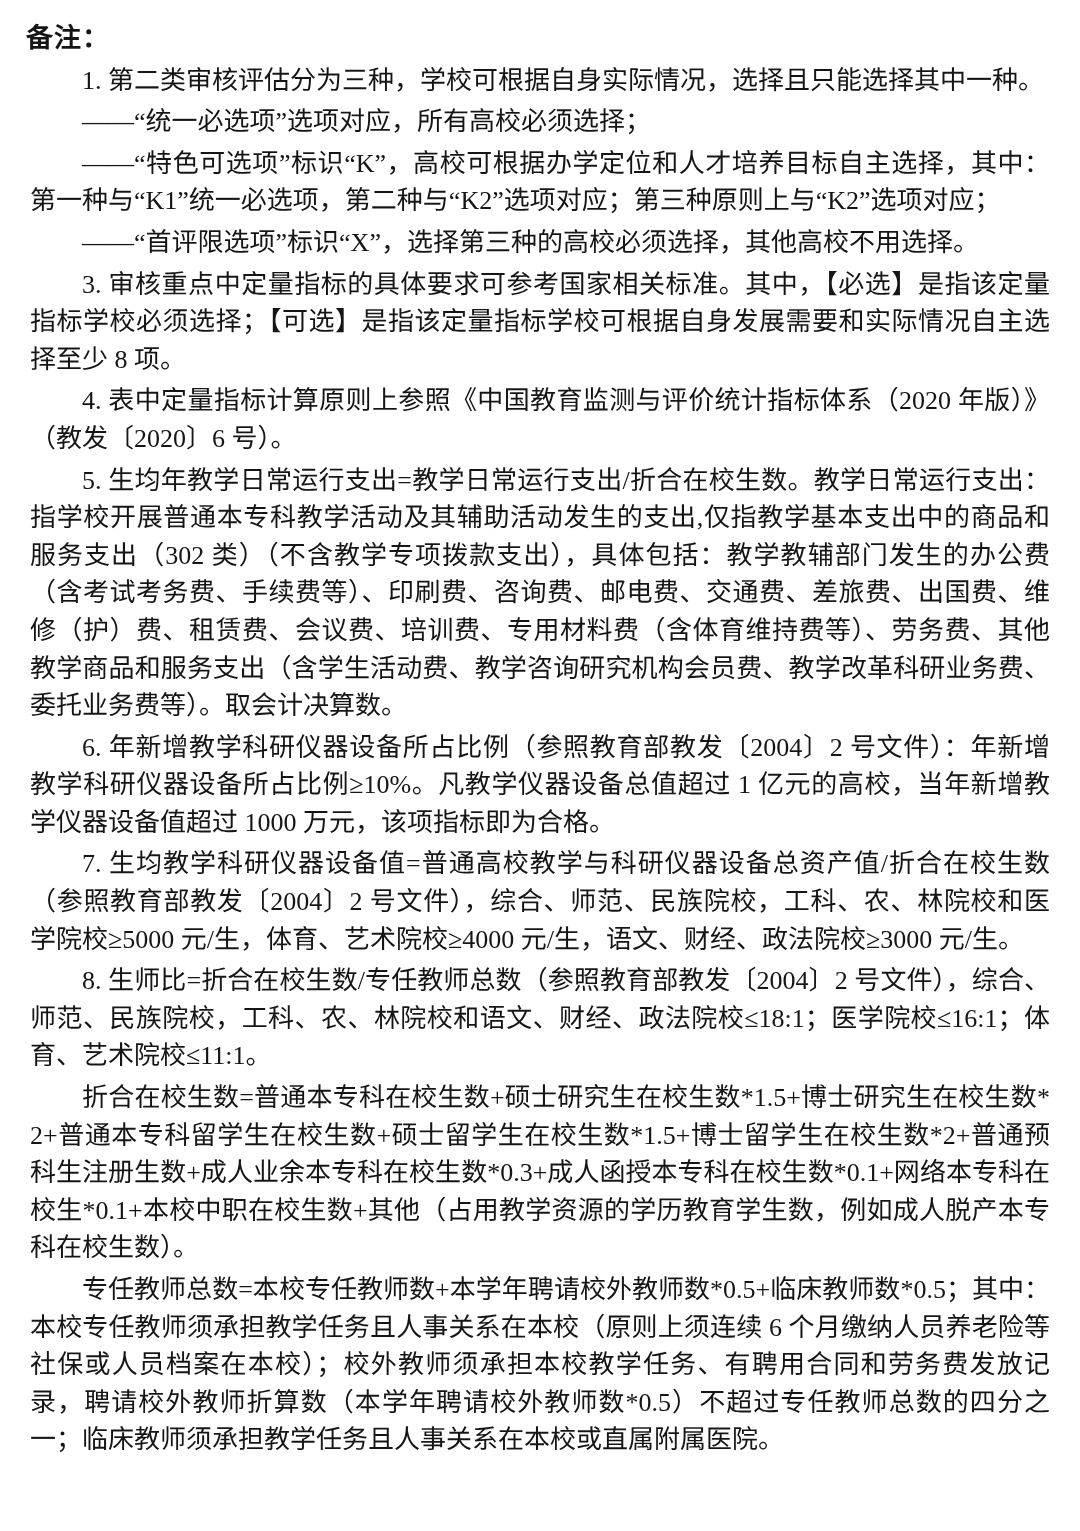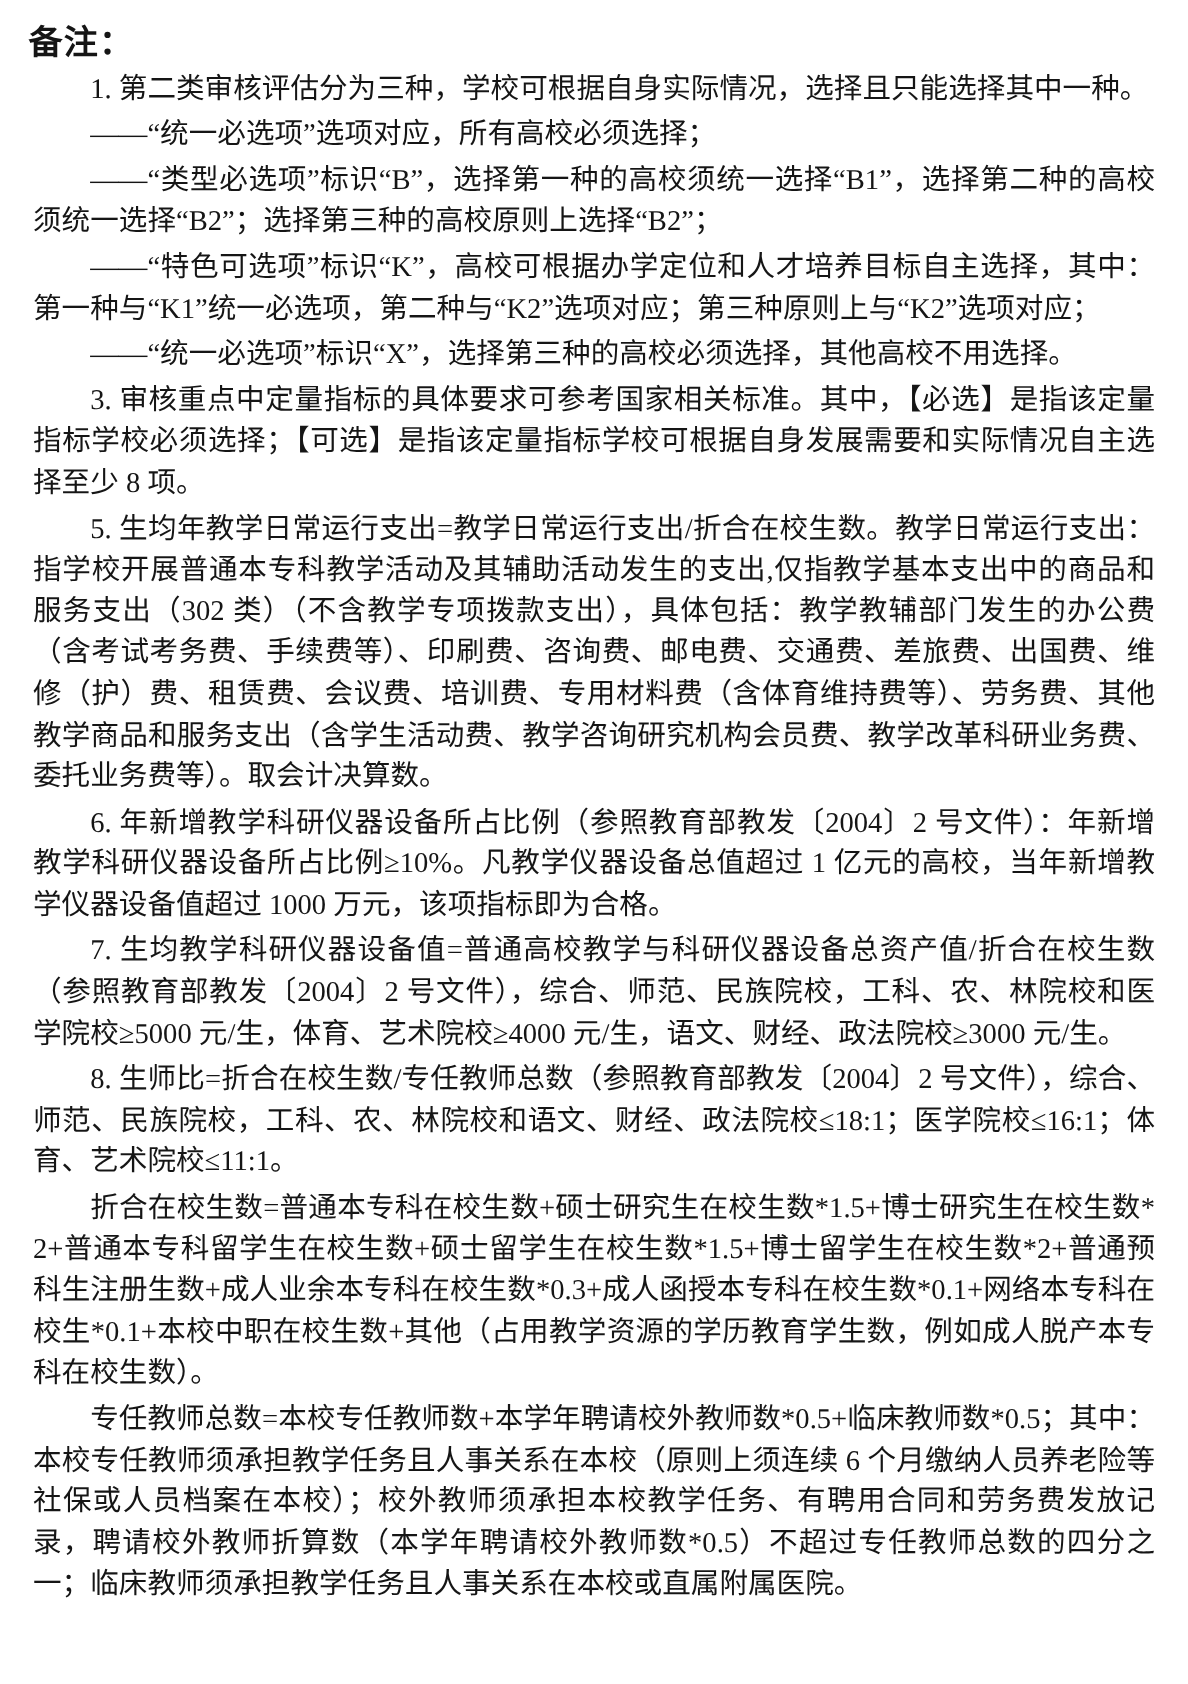--- a/index.html
+++ b/index.html
@@ -14,42 +14,42 @@
     background: #ffffff;
     color: #151515;
     padding: 20px 26px 30px 26px;
     font-family: "Liberation Serif", "DejaVu Serif", serif;
     font-size: 26px;
     line-height: 37.6px;
     text-align: justify;
   }
   .notes-heading {
     font-weight: 700;
-    font-size: 31px;
+    font-size: 27px;
     margin: 0;
     text-indent: 0;
     letter-spacing: 1px;
   }
   p.para {
     margin: 4px;
     text-indent: 2em;
     word-break: break-all;
   }
 </style>
 </head>
 <body>
 
 <div class="page">
   <h1 class="notes-heading">备注：</h1>
 
   <p class="para">1. 第二类审核评估分为三种，学校可根据自身实际情况，选择且只能选择其中一种。</p>
   <p class="para">——“统一必选项”选项对应，所有高校必须选择；</p>
-  <p class="para">——“类型必选项”标识“B”，选择第一种的高校须统一选择“B1”，选择第二种的高校须统一选择“B2”；选择第三种的高校原则上选择“B2”；</p>
   <p class="para">——“特色可选项”标识“K”，高校可根据办学定位和人才培养目标自主选择，其中：第一种与“K1”统一必选项，第二种与“K2”选项对应；第三种原则上与“K2”选项对应；</p>
-  <p class="para">——“统一必选项”标识“X”，选择第三种的高校必须选择，其他高校不用选择。</p>
+  <p class="para">——“首评限选项”标识“X”，选择第三种的高校必须选择，其他高校不用选择。</p>
   <p class="para">3. 审核重点中定量指标的具体要求可参考国家相关标准。其中，【必选】是指该定量指标学校必须选择；【可选】是指该定量指标学校可根据自身发展需要和实际情况自主选择至少 8 项。</p>
+  <p class="para">4. 表中定量指标计算原则上参照《中国教育监测与评价统计指标体系（2020 年版）》（教发〔2020〕6 号）。</p>
   <p class="para">5. 生均年教学日常运行支出=教学日常运行支出/折合在校生数。教学日常运行支出：指学校开展普通本专科教学活动及其辅助活动发生的支出,仅指教学基本支出中的商品和服务支出（302 类）（不含教学专项拨款支出），具体包括：教学教辅部门发生的办公费（含考试考务费、手续费等）、印刷费、咨询费、邮电费、交通费、差旅费、出国费、维修（护）费、租赁费、会议费、培训费、专用材料费（含体育维持费等）、劳务费、其他教学商品和服务支出（含学生活动费、教学咨询研究机构会员费、教学改革科研业务费、委托业务费等）。取会计决算数。</p>
   <p class="para">6. 年新增教学科研仪器设备所占比例（参照教育部教发〔2004〕2 号文件）：年新增教学科研仪器设备所占比例≥10%。凡教学仪器设备总值超过 1 亿元的高校，当年新增教学仪器设备值超过 1000 万元，该项指标即为合格。</p>
   <p class="para">7. 生均教学科研仪器设备值=普通高校教学与科研仪器设备总资产值/折合在校生数（参照教育部教发〔2004〕2 号文件），综合、师范、民族院校，工科、农、林院校和医学院校≥5000 元/生，体育、艺术院校≥4000 元/生，语文、财经、政法院校≥3000 元/生。</p>
   <p class="para">8. 生师比=折合在校生数/专任教师总数（参照教育部教发〔2004〕2 号文件），综合、师范、民族院校，工科、农、林院校和语文、财经、政法院校≤18:1；医学院校≤16:1；体育、艺术院校≤11:1。</p>
   <p class="para">折合在校生数=普通本专科在校生数+硕士研究生在校生数*1.5+博士研究生在校生数*2+普通本专科留学生在校生数+硕士留学生在校生数*1.5+博士留学生在校生数*2+普通预科生注册生数+成人业余本专科在校生数*0.3+成人函授本专科在校生数*0.1+网络本专科在校生*0.1+本校中职在校生数+其他（占用教学资源的学历教育学生数，例如成人脱产本专科在校生数）。</p>
   <p class="para">专任教师总数=本校专任教师数+本学年聘请校外教师数*0.5+临床教师数*0.5；其中：本校专任教师须承担教学任务且人事关系在本校（原则上须连续 6 个月缴纳人员养老险等社保或人员档案在本校）；校外教师须承担本校教学任务、有聘用合同和劳务费发放记录，聘请校外教师折算数（本学年聘请校外教师数*0.5）不超过专任教师总数的四分之一；临床教师须承担教学任务且人事关系在本校或直属附属医院。</p>
 </div>
 
 </body></html>

